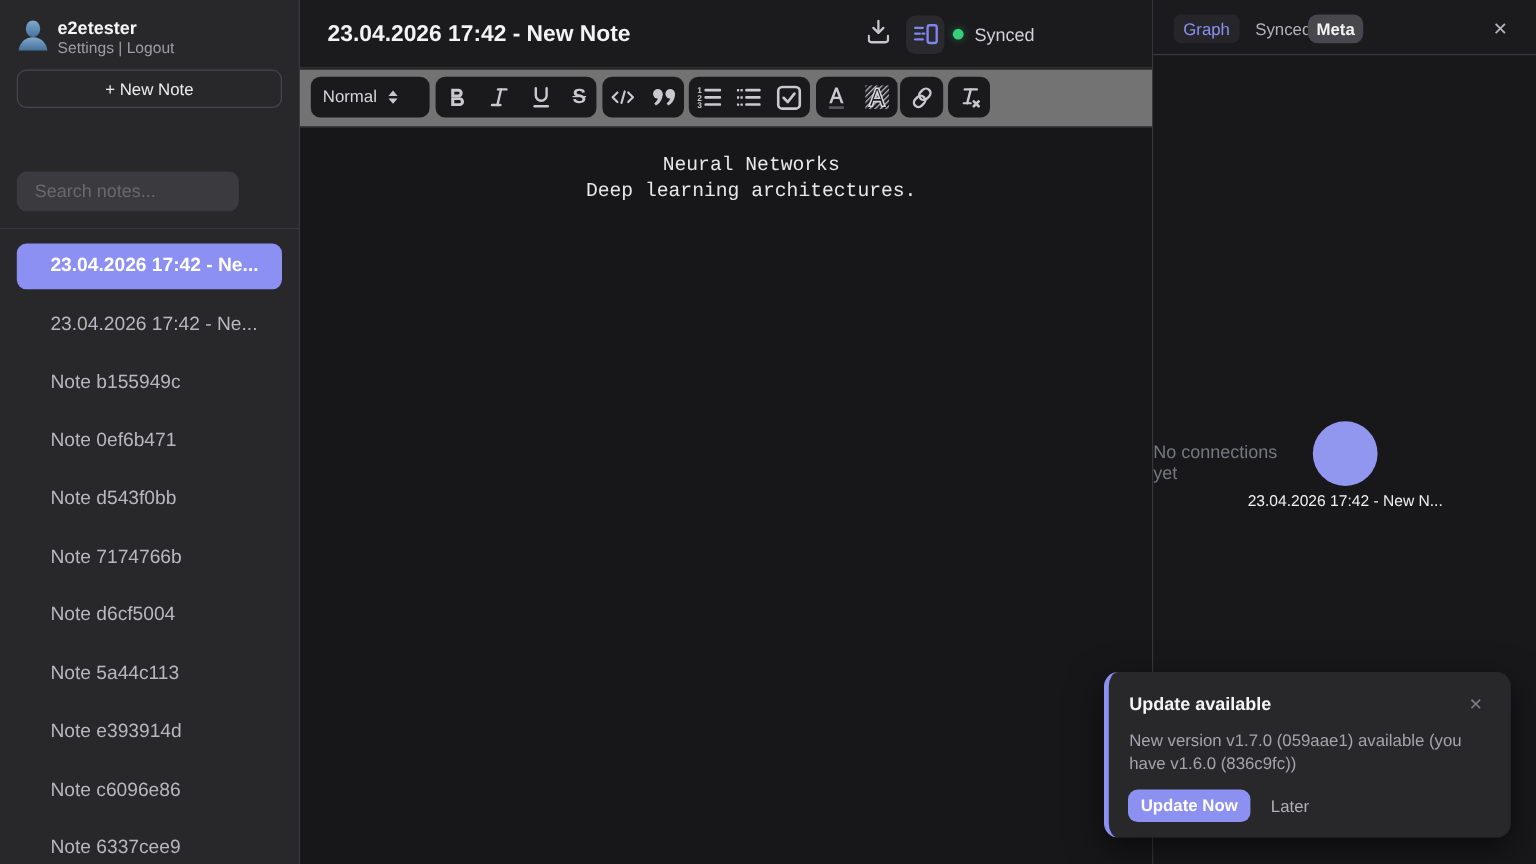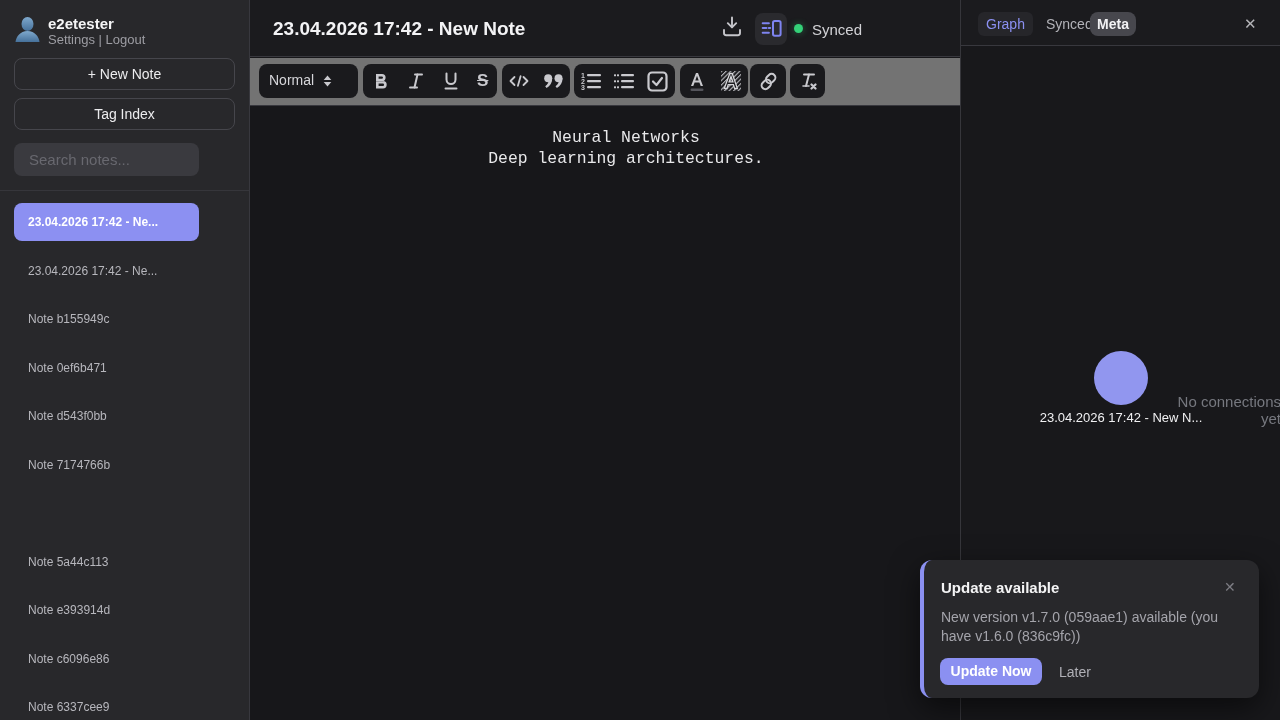--- a/index.html
+++ b/index.html
@@ -12,22 +12,22 @@
   background:#28282b; border-right:1px solid #38383e; }
 #avatar { position:absolute; left:15px; top:16px; }
 #uname { position:absolute; left:48px; top:15px; font-size:15px; font-weight:bold; color:#f5f5f6; }
 #ulinks { position:absolute; left:48px; top:32px; font-size:13px; color:#9d9da3; }
 .sbtn { position:absolute; left:14px; width:221px; height:32px; border:1px solid #46464c;
   border-radius:8px; color:#ececee; font-size:14px; text-align:center; line-height:30px; }
 #search { position:absolute; left:14px; top:143px; width:185px; height:33px;
   background:#3a3a3f; border-radius:8px; color:#68686f; font-size:15px; line-height:33px;
   padding-left:15px; }
 #sdiv { position:absolute; left:0; top:190px; width:249px; height:1px; background:#36363b; }
-.item { position:absolute; left:14px; width:185px; height:38px; border-radius:8px;
-  color:#b7b7bd; font-size:12px; line-height:38px; padding-left:14px; white-space:nowrap; overflow:hidden; }
+.item { position:absolute; left:14px; width:221px; height:38px; border-radius:8px;
+  color:#b7b7bd; font-size:16px; line-height:38px; padding-left:28px; white-space:nowrap; overflow:hidden; }
 .item.sel { background:#8c90f2; color:#ffffff; font-weight:bold; }
 
 
 #main { position:absolute; left:250px; top:0; width:710px; height:720px; background:#17171a;text-align:center; }
 #mhead { position:absolute; left:0; top:0; width:710px; height:57px; background:#1b1b1e;
   border-bottom:1px solid #38383e; }
 #title { position:absolute; left:23px; top:18px; font-size:19px; font-weight:bold; color:#f3f3f5; }
 #dlico { position:absolute; left:473px; top:15px; }
 #togglebtn { position:absolute; left:505px; top:13px; width:32px; height:32px; background:#2a2a2e;
   border-radius:8px; }
@@ -49,22 +49,22 @@
 #rtabs { position:absolute; left:0; top:0; width:320px; height:46px; background:#1b1b1e;
   border-bottom:1px solid #38383e; }
 #tgraph { position:absolute; left:17px; top:12px; width:55px; height:24px; background:#26262a;
   border-radius:6px; color:#8b90f1; font-size:14px; text-align:center; line-height:24px; }
 #tlinks { position:absolute; left:85px; top:12px; height:24px; color:#b2b2b8; font-size:14px; line-height:24px; }
 #tmeta { position:absolute; left:129px; top:12px; width:46px; height:24px; background:#47474d;
   border-radius:8px; color:#f2f2f4; font-size:14px; font-weight:bold; text-align:center; line-height:24px; }
 #rclose { position:absolute; left:283px; top:15px; font-size:15px; color:#b4b4b8; }
 #gnode { position:absolute; left:133px; top:351px; width:54px; height:54px; border-radius:50%;
   background:#9196ef; }
-#gempty { position:absolute; left:0; top:369px; width:320px; text-align:right;
-  font-size:15px; line-height:17px; color:#76787f;margin-top:24px; }
+#gempty { position:absolute; left:0; top:369px; width:320px; text-align:left;
+  font-size:15px; line-height:17px; color:#76787f; }
 #glabel { position:absolute; left:0; top:410px; width:320px; text-align:center;
   font-size:13px; color:#f0f0f2; }
 
 
 #toast { position:absolute; left:920px; top:560px; width:339px; height:138px; background:#28282b;
   border-left:4px solid #8b90f1; border-radius:12px; box-shadow:0 10px 30px rgba(0,0,0,.55); z-index:5; }
 #ttitle { position:absolute; left:17px; top:19px; font-size:15px; font-weight:bold; color:#f4f4f5; }
 #tbody { position:absolute; left:17px; top:48px; width:282px; font-size:14px; line-height:19px; color:#a4a4ab; }
 #tbtn { position:absolute; left:16px; top:98px; width:102px; height:27px; background:#8b90f1;
   border-radius:8px; color:#ffffff; font-size:14px; font-weight:bold; text-align:center; line-height:27px; }
@@ -82,29 +82,29 @@
       <stop offset="0" stop-color="#7fa9cd"></stop>
           <stop offset="1" stop-color="#46719b"></stop>
     </linearGradient>
       </defs>
     <ellipse cx="12.5" cy="8" rx="6" ry="7" fill="url(#bg1)"></ellipse>
     <path d="M12.5 15 C5 15 1 21 0.5 26 L24.5 26 C24 21 20 15 12.5 15 Z" fill="url(#bg1)"></path>
   </svg>
   <div id="uname">e2etester</div>
   <div id="ulinks">Settings | Logout</div>
   <div class="sbtn" style="top:58px;">+ New Note</div>
-  <div class="sbtn" style="top:98px;">Tag Index</div>
   <div id="search">Search notes...</div>
   <div id="sdiv"></div>
   <div class="item sel" style="top:203px;">23.04.2026 17:42 - Ne...</div>
   <div class="item" style="top:251.5px;">23.04.2026 17:42 - Ne...</div>
   <div class="item" style="top:300px;">Note b155949c</div>
   <div class="item" style="top:348.5px;">Note 0ef6b471</div>
   <div class="item" style="top:397px;">Note d543f0bb</div>
   <div class="item" style="top:445.5px;">Note 7174766b</div>
+  <div class="item" style="top:494px;">Note d6cf5004</div>
   <div class="item" style="top:542.5px;">Note 5a44c113</div>
   <div class="item" style="top:591px;">Note e393914d</div>
   <div class="item" style="top:639.5px;">Note c6096e86</div>
   <div class="item" style="top:688px;">Note 6337cee9</div>
 </div>
 
 <div id="main">
   <div id="mhead">
     <div id="title">23.04.2026 17:42 - New Note</div>
     <svg id="dlico" width="18" height="22" viewBox="0 0 18 22" fill="none" stroke="#c6c6cb" stroke-width="1.9" stroke-linecap="round" stroke-linejoin="round">

